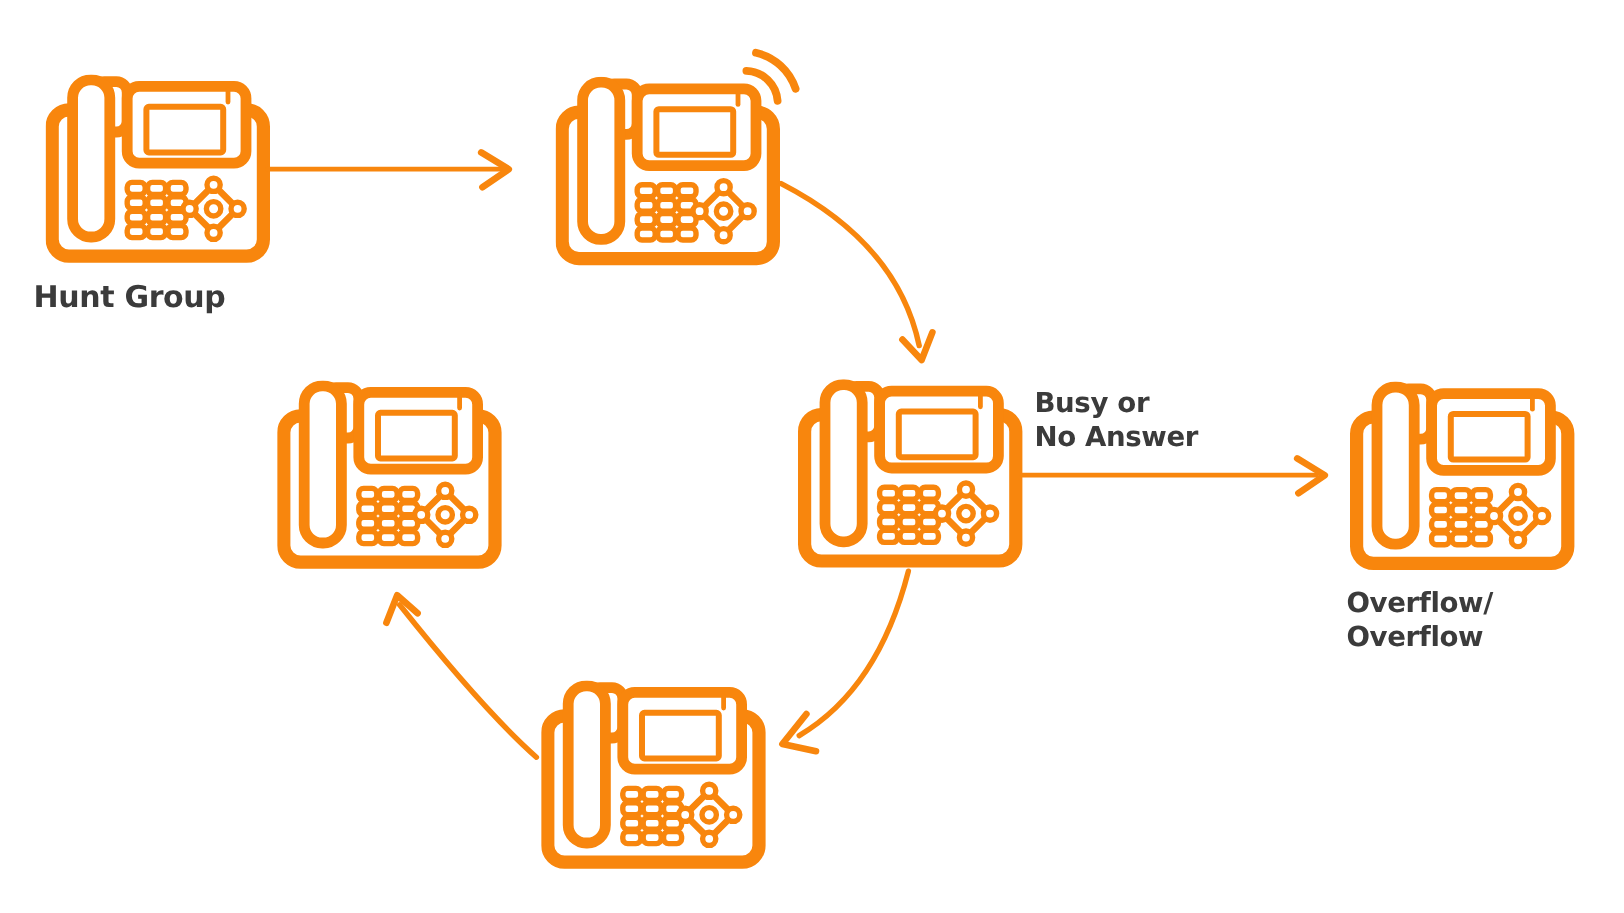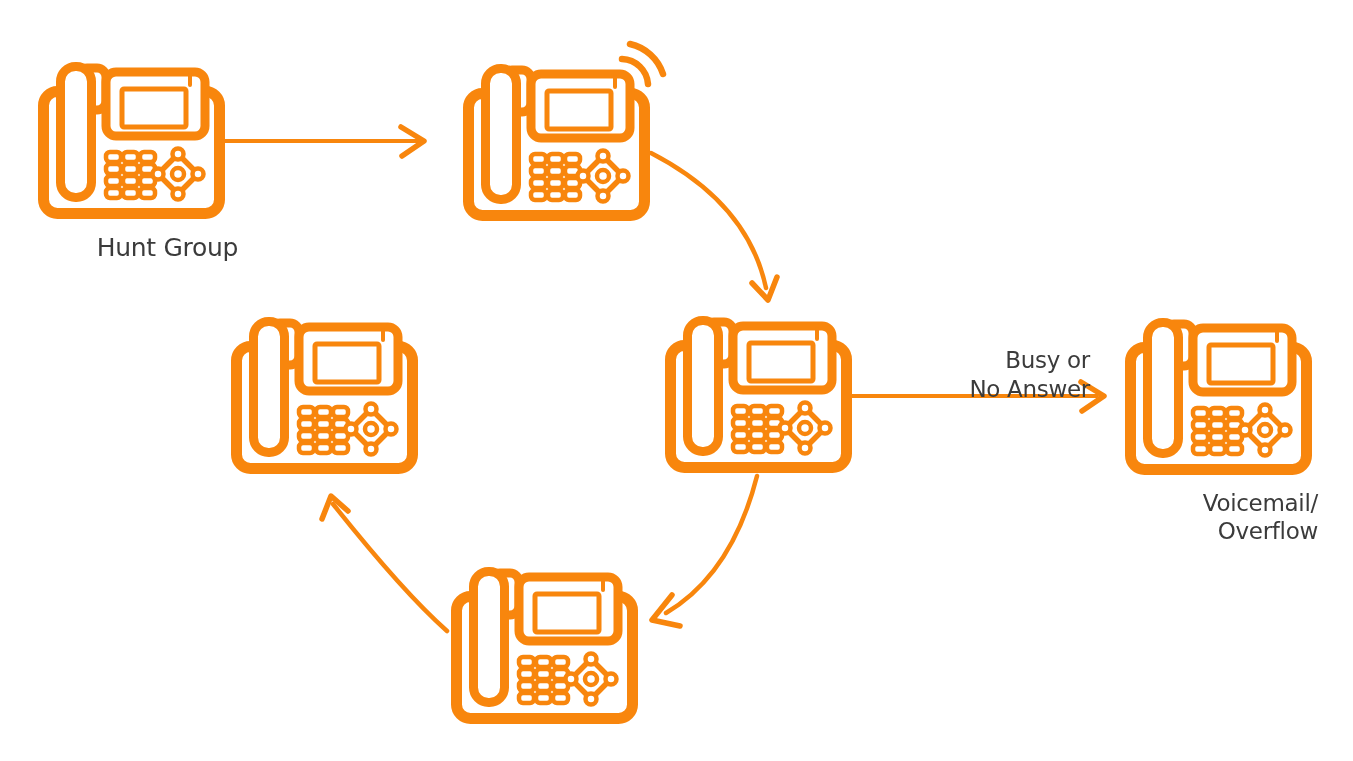--- a/index.html
+++ b/index.html
@@ -39,27 +39,27 @@
     fill: none; stroke: var(--accent-color, #F8860D);
     stroke-linecap: round; stroke-linejoin: round;
   }
   .arrows .shaft  { stroke-width: 4; }
   .arrows .curve  { stroke-width: 4.5; }
   .arrows .head   { stroke-width: 5.5; }
   .arrows .wave   { stroke-width: 6.5; }
 
   .node-label, .edge-label {
     position: absolute;
-    font-weight: 400;
+    font-weight: 700;
     color: var(--label-color, #3B3B3B);
-    text-align: right;
+    text-align: left;
     letter-spacing: -0.3px;
   }
   .node-label { font-size: 25px; line-height: 30px; }
-  .edge-label { font-size: 23px; line-height: 29px; margin-top: 24px; }
+  .edge-label { font-size: 23px; line-height: 29px; }
   .label-sm   { font-size: 23px; line-height: 28px; }
 </style>
 </head>
 <body>
 
 <div class="canvas">
 
   <svg width="0" height="0" style="position:absolute" aria-hidden="true">
     <defs>
       <symbol id="desk-phone" viewBox="0 0 190 158">
@@ -161,17 +161,17 @@
   </svg>
 
   <div class="node-label" style="left:28px; top:233px; width:210px;">Hunt Group</div>
 
   <div class="edge-label" style="left:862px; top:322px; width:228px;">
     <div>Busy or</div>
     <div>No Answer</div>
   </div>
 
   <div class="node-label label-sm" style="left:1122px; top:489px; width:196px;">
-    <div>Voicemail/</div>
+    <div>Overflow/</div>
     <div>Overflow</div>
   </div>
 
 </div>
 
 </body></html>

